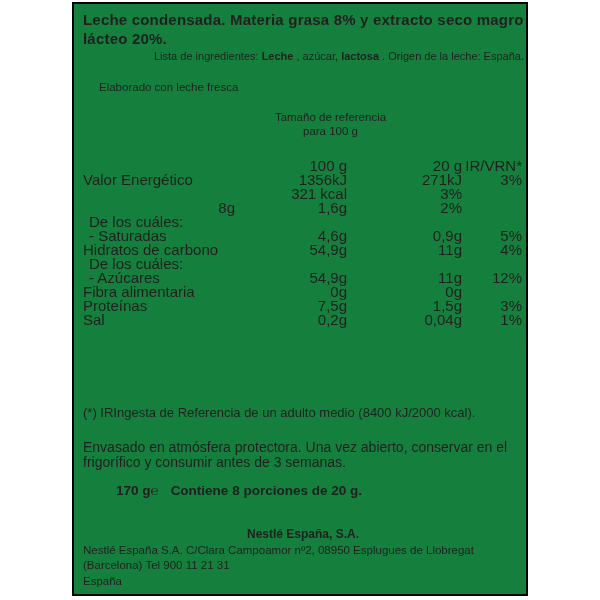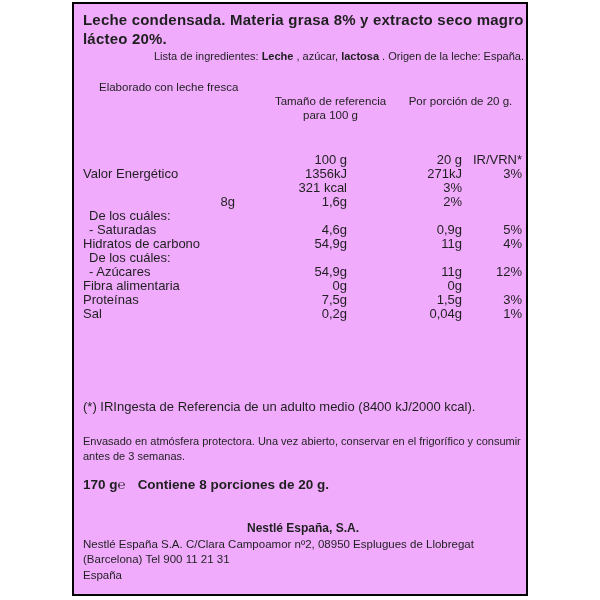--- a/index.html
+++ b/index.html
@@ -20,21 +20,21 @@
   }
   .label-box {
     position: absolute;
     left: 72px;
     top: 2px;
     width: 456px;
     height: 594px;
     border: 2px solid #000000;
     box-sizing: border-box;
     padding: 6px 2px 6px 9px;
-    background: #f0abfc;
+    background: #15803d;
     overflow: hidden;
   }
   .title {
     font-size: 15px;
     line-height: 19px;
     font-weight: bold;
     letter-spacing: 0.2px;
   }
   .ingredients {
     margin-top: 1px;
@@ -45,69 +45,71 @@
   }
   .ingredients b { font-weight: bold; }
   .elaborado {
     margin-top: 17px;
     font-size: 11.5px;
     line-height: 14px;
     padding-left: 16px;
   }
   .table-headers {
     position: relative;
+    margin-top: 16px;
     height: 28px;
     font-size: 11.5px;
     line-height: 14px;
   }
   .hdr-ref {
     position: absolute;
     left: 155px;
     top: 0;
     width: 185px;
     text-align: center;
   }
   .hdr-portion {
     position: absolute;
     left: 315px;
     top: 0;
     width: 125px;
     text-align: center;
   }
   .ntable {
-    margin-top: 31px;
-    font-size: 13px;
+    margin-top: 21px;
+    font-size: 15px;
   }
   .nrow {
     display: grid;
     grid-template-columns: 152px 112px 115px 60px;
     line-height: 14px;
     height: 14px;
   }
   .nrow .c-name { text-align: left; white-space: nowrap; }
   .nrow .c-100, .nrow .c-20, .nrow .c-ir { text-align: right; white-space: nowrap; }
   .nrow.subhdr { margin-bottom: 0; }
   .indent .c-name { padding-left: 6px; }
   .footnote {
     margin-top: 79px;
     font-size: 13px;
     line-height: 14px;
     white-space: nowrap;
   }
   .storage {
     margin-top: 20px;
-    font-size: 11px;
+    font-size: 14px;
     line-height: 15px;
     width: 440px;
   }
   .netline {
     margin-top: 12px;
     font-size: 13.5px;
     font-weight: bold;
     line-height: 17px;
+    margin-left: 33px;
   }
   .netline .portions { margin-left: 12px; }
   .company {
     margin-top: 28px;
     font-size: 11.5px;
     line-height: 15.5px;
     width: 440px;
   }
   .company-name {
     font-weight: bold;
@@ -125,21 +127,20 @@
 
     <div class="ingredients"><span>Lista de ingredientes: </span><b>Leche</b><span> , azúcar, </span><b>lactosa</b><span> . Origen de la leche: España.</span></div>
 
     <div class="elaborado">Elaborado con leche fresca</div>
 
     <div class="table-headers">
       <div class="hdr-ref">
         <div>Tamaño de referencia</div>
         <div>para 100 g</div>
       </div>
-      <div class="hdr-portion">Por porción de 20 g.</div>
     </div>
 
     <div class="ntable">
       <div class="nrow subhdr">
         <span class="c-name"></span>
         <span class="c-100">100 g</span>
         <span class="c-20">20 g</span>
         <span class="c-ir">IR/VRN*</span>
       </div>
 

